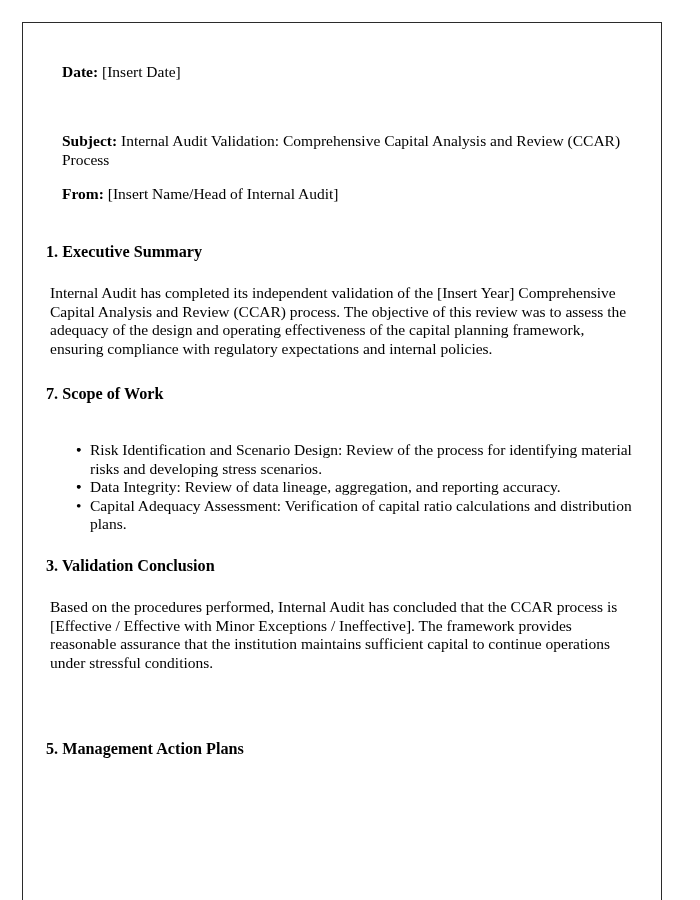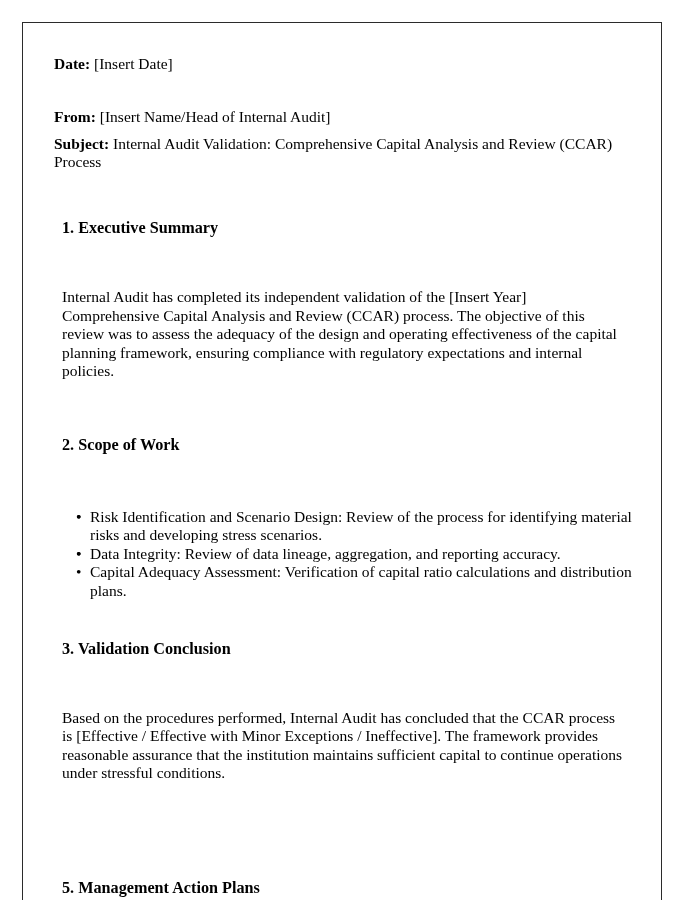--- a/index.html
+++ b/index.html
@@ -38,41 +38,41 @@
   
   .hdr-line,
   .para,
   .bullets li {
     font-size: 15.5px;
     line-height: 18.6px;
     text-align: left;
   }
 
   .hdr-line {
-    margin: 8px;
+    margin: 16px;
   }
 
   .hdr-block-gap {
     height: 18.6px;
   }
 
   .label {
     font-weight: bold;
   }
 
   h2.section-heading {
     font-size: 16.2px;
     line-height: 19px;
     font-weight: bold;
-    margin: 16px;
+    margin: 0;
     padding: 0;
   }
 
   .para {
-    margin: 16px;
+    margin: 4px;
   }
 
   
   .gap-before-heading { height: 23px; }
   .gap-after-heading  { height: 18px; }
   .gap-para           { height: 18.6px; }
 
   
   ul.bullets {
     margin: 0;
@@ -100,36 +100,36 @@
 
     <div>
       <p class="hdr-line">
         <span class="label">Date:</span>
         <span>[Insert Date]</span>
       </p>
 
       <div class="hdr-block-gap"></div>
 
       <p class="hdr-line">
+        <span class="label">Subject:</span>
+        <span>Internal Audit Validation: Comprehensive Capital Analysis and Review (CCAR) Process</span>
+      </p>
+      <p class="hdr-line">
         <span class="label">From:</span>
         <span>[Insert Name/Head of Internal Audit]</span>
-      </p>
-      <p class="hdr-line">
-        <span class="label">Subject:</span>
-        <span>Internal Audit Validation: Comprehensive Capital Analysis and Review (CCAR) Process</span>
       </p>
     </div>
 
     <div class="gap-before-heading"></div>
     <h2 class="section-heading">1. Executive Summary</h2>
     <div class="gap-after-heading"></div>
     <p class="para">Internal Audit has completed its independent validation of the [Insert Year] Comprehensive Capital Analysis and Review (CCAR) process. The objective of this review was to assess the adequacy of the design and operating effectiveness of the capital planning framework, ensuring compliance with regulatory expectations and internal policies.</p>
 
     <div class="gap-before-heading"></div>
-    <h2 class="section-heading">2. Scope of Work</h2>
+    <h2 class="section-heading">7. Scope of Work</h2>
     <div class="gap-after-heading"></div>
     <div class="gap-para"></div>
     <ul class="bullets">
       <li>
         <span class="marker">•</span>
       </li>
       <li>
         <span class="marker">•</span>
         <span>Risk Identification and Scenario Design: Review of the process for identifying material risks and developing stress scenarios.</span>
       </li>

